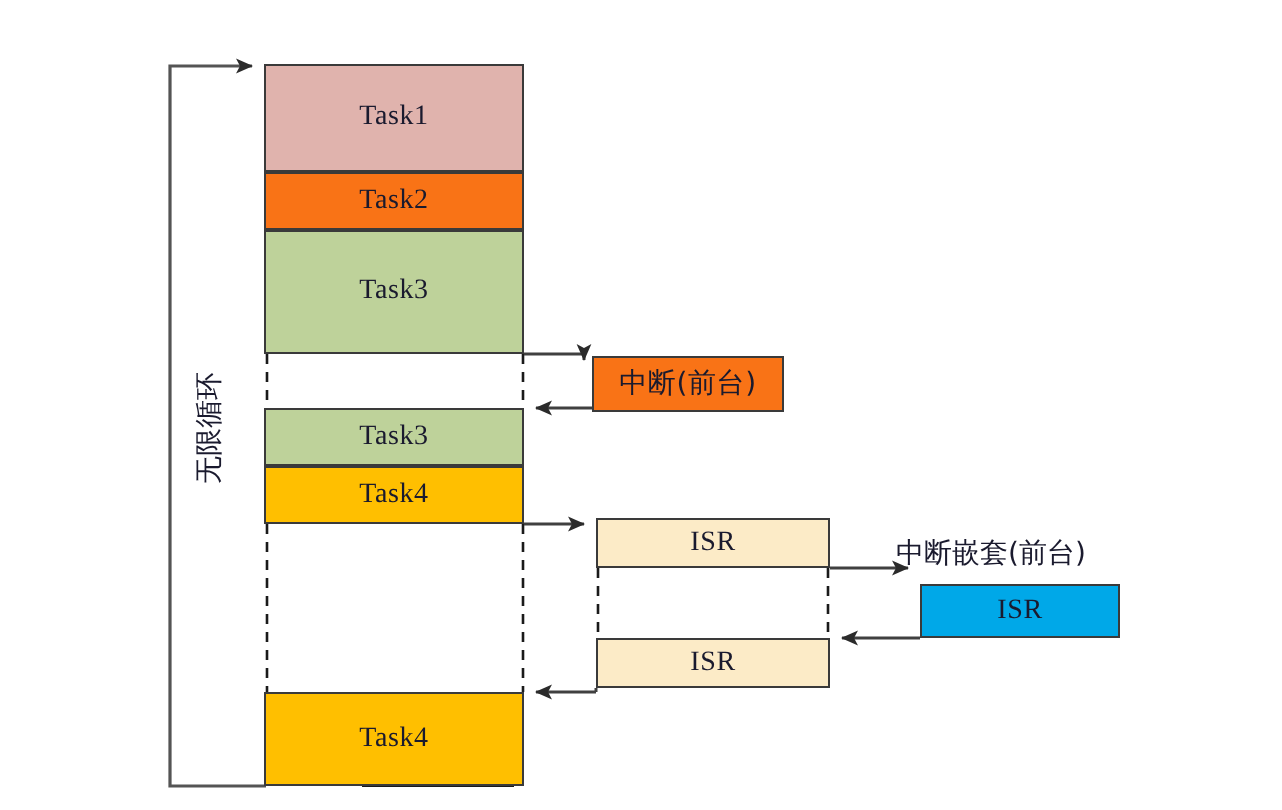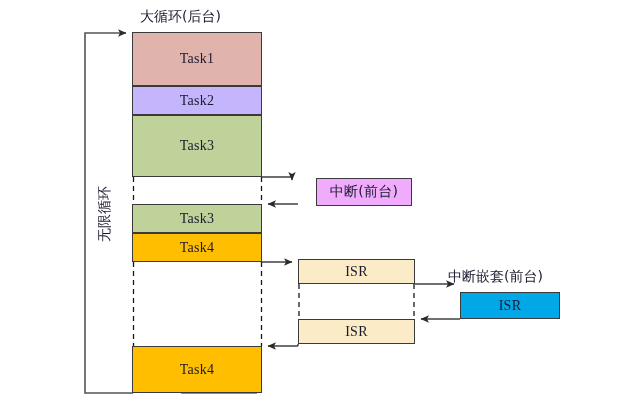--- a/index.html
+++ b/index.html
@@ -99,39 +99,38 @@
 
     <g stroke="#404040" stroke-width="1.5" fill="none">
       <line x1="298" y1="344" x2="298" y2="346"></line>
     </g>
 
     <g stroke="#1a1a1a" stroke-width="2" fill="none">
       <line x1="181" y1="392.5" x2="257" y2="392.5"></line>
     </g>
   </svg>
 
-  <div class="label cjk" style="left:140px;top:8px;">大循环(后台)</div>
 
   <div class="label cjk" style="left:448px;top:268px;">中断嵌套(前台)</div>
 
   <div class="vlabel" style="left:96px;top:242px;">无限循环</div>
 
   <div class="box" style="left:132px;top:32px;width:130px;height:54px;background:#e0b3ad;text-align:right;">Task1</div>
 
-  <div class="box" style="left:132px;top:86px;width:130px;height:29px;background:#c4b5fd;font-family:Liberation Serif, serif;">Task2</div>
+  <div class="box" style="left:132px;top:86px;width:130px;height:29px;background:#f97316;font-family:Liberation Serif, serif;">Task2</div>
 
   <div class="box" style="left:132px;top:115px;width:130px;height:62px;background:#bed29a;">Task3</div>
 
   <div class="box" style="left:132px;top:204px;width:130px;height:29px;background:#bed29a;">Task3</div>
 
   <div class="box" style="left:132px;top:233px;width:130px;height:29px;background:#ffbf00;">Task4</div>
 
   <div class="box" style="left:132px;top:346px;width:130px;height:47px;background:#ffbf00;">Task4</div>
 
-  <div class="box cjk" style="left:316px;top:178px;width:96px;height:28px;background:#f0abfc;">中断(前台)</div>
+  <div class="box cjk" style="left:296px;top:178px;width:96px;height:28px;background:#f97316;">中断(前台)</div>
 
   <div class="box" style="left:298px;top:259px;width:117px;height:25px;background:#fcebc7;">ISR</div>
 
   <div class="box" style="left:298px;top:319px;width:117px;height:25px;background:#fcebc7;">ISR</div>
 
   <div class="box" style="left:460px;top:292px;width:100px;height:27px;background:#00a8e8;">ISR</div>
 
 </div>
 
 </body></html>

